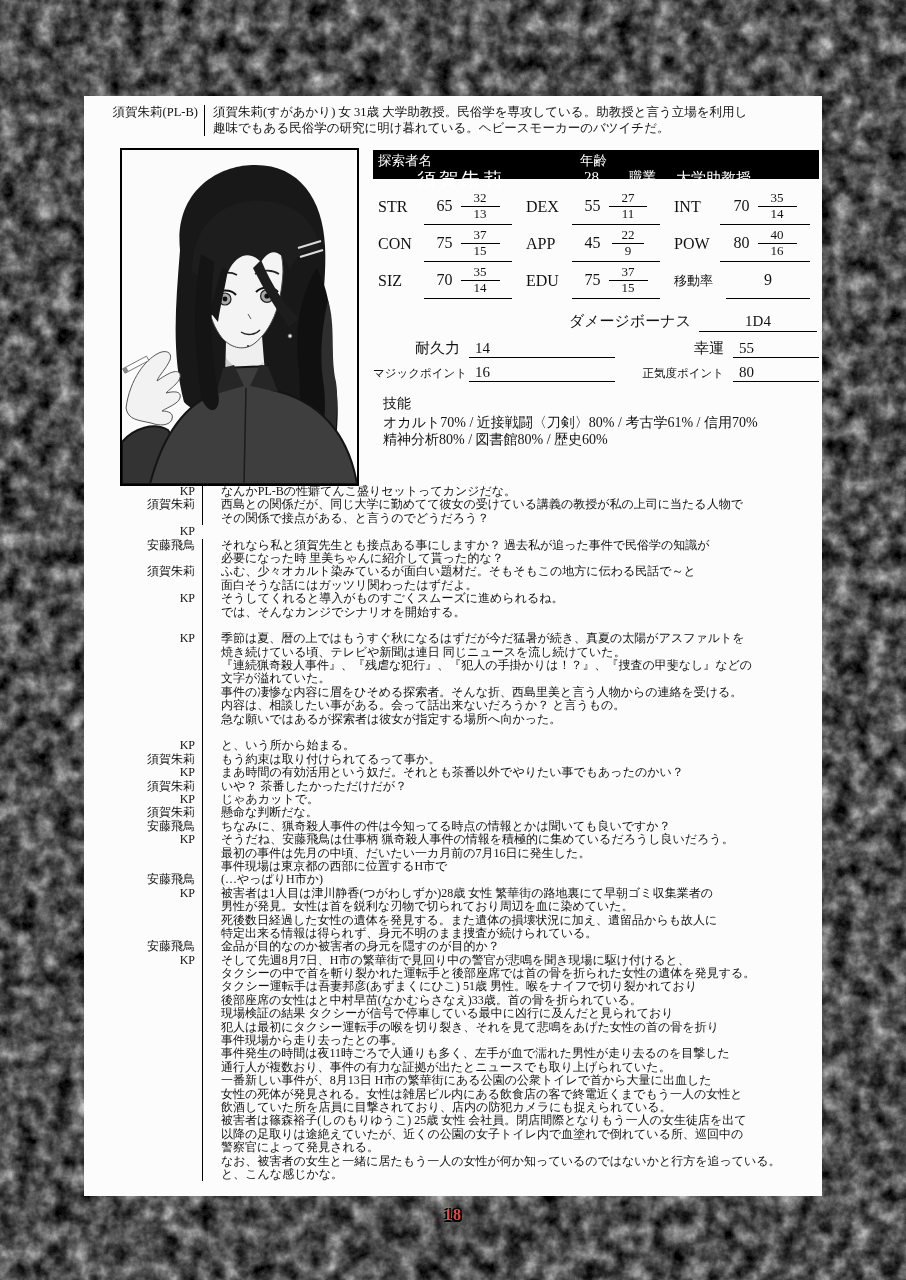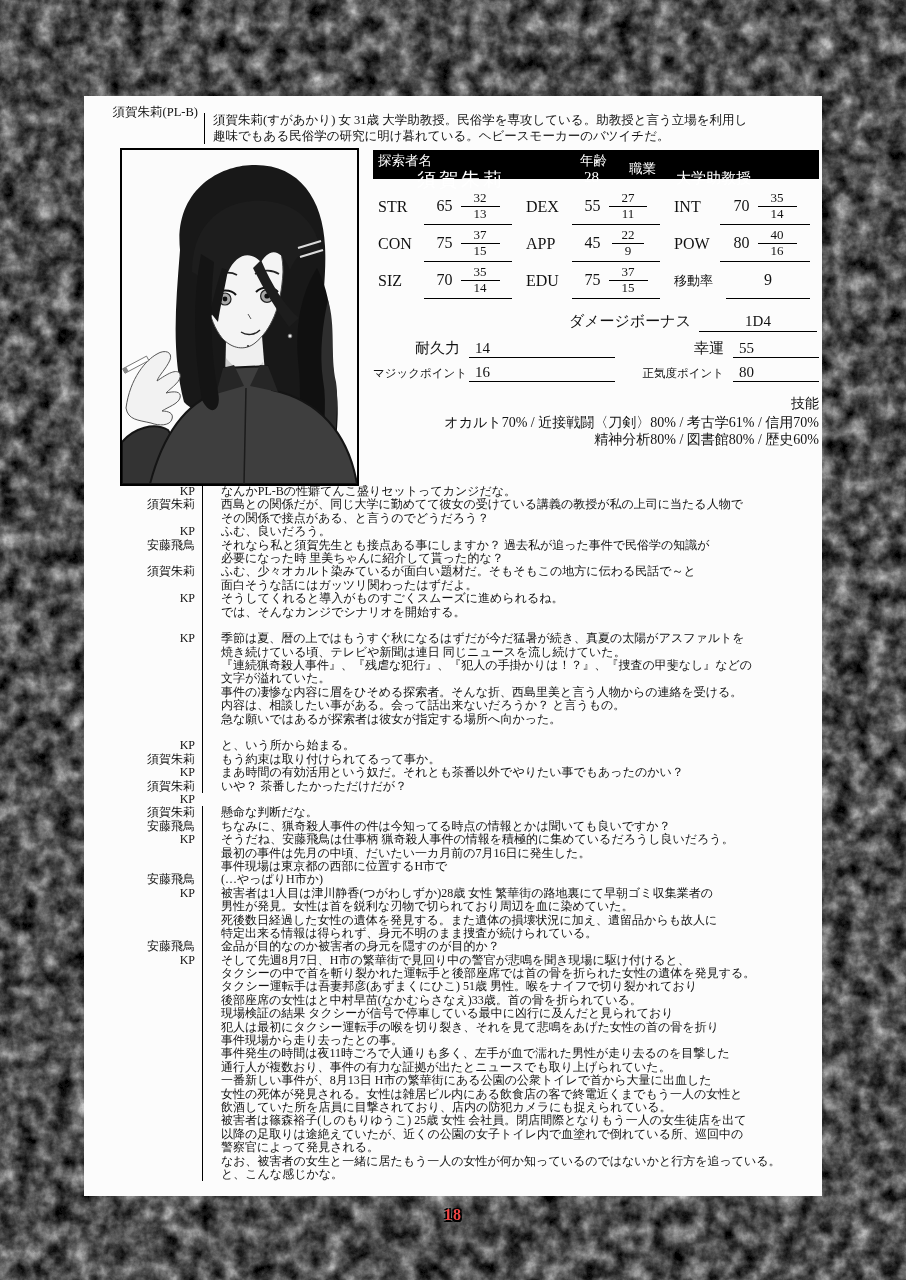--- a/index.html
+++ b/index.html
@@ -4,33 +4,33 @@
 <style>
   html,body{margin:0;padding:0;background:#000;}
   .stage{position:relative;width:906px;height:1280px;overflow:hidden;background:#101010;
          font-family:"Liberation Serif","DejaVu Serif",serif;color:#111;}
   .rock{position:absolute;left:0;top:0;width:906px;height:1280px;display:block;}
   .page{position:absolute;left:84px;top:96px;width:738px;height:1100px;background:#fcfcfc;}
 
   
   .intro{position:absolute;left:0;top:9px;display:flex;font-size:12.5px;line-height:15.5px;}
   .intro-label{width:114px;text-align:right;padding-right:6px;white-space:nowrap;}
-  .intro-body{border-left:1.5px solid #000;padding-left:8px;white-space:nowrap;margin-top:8px;}
+  .intro-body{border-left:1.5px solid #000;padding-left:8px;white-space:nowrap;}
 
   
   .portrait{position:absolute;left:36px;top:52px;width:235px;height:334px;border:2px solid #000;background:#fbfbfb;}
   .portrait svg{display:block;width:100%;height:100%;}
 
   
   .sheet{position:absolute;left:289px;top:54px;width:446px;}
   .sheet-head{position:relative;background:#000;color:#fff;height:29px;}
   .sheet-head span{position:absolute;white-space:nowrap;}
   .sh-name-label{left:5px;top:2px;font-size:13.5px;}
   .sh-age-label{left:207px;top:2px;font-size:13.5px;}
-  .sh-job-label{left:256px;top:10px;font-size:13.5px;}
+  .sh-job-label{left:256px;top:18px;font-size:13.5px;}
   .sh-name{left:44px;top:17px;font-size:19px;letter-spacing:3px;}
   .sh-age{left:211px;top:19px;font-size:15px;}
   .sh-job{left:303px;top:19px;font-size:15px;}
 
   .stats{margin-top:9px;display:grid;grid-template-columns:148px 148px 150px;}
   .stat-cell{height:37px;display:flex;align-items:center;font-size:16px;}
   .stat-label{width:46px;padding-left:5px;white-space:nowrap;}
   .stat-cell.mov .stat-label{font-size:13px;width:52px;}
   .statline{flex:1;display:flex;align-items:center;justify-content:center;gap:8px;
             border-bottom:1.5px solid #000;height:35px;margin-right:9px;}
@@ -39,21 +39,21 @@
   .frac .b{border-top:1.3px solid #000;padding:0 13px;}
 
   .dmg{display:flex;justify-content:flex-end;align-items:baseline;margin-top:13px;font-size:15px;padding-right:2px;}
   .dmg-val{width:118px;text-align:center;border-bottom:1.5px solid #000;margin-left:8px;padding-bottom:1px;}
 
   .derived{margin-top:7px;display:grid;grid-template-columns:96px 146px 118px 1fr;row-gap:6px;align-items:baseline;font-size:15px;}
   .dlabel{text-align:right;padding-right:9px;white-space:nowrap;}
   .dlabel.small{font-size:11.5px;}
   .dval{border-bottom:1.5px solid #000;padding-left:6px;}
 
-  .skills{margin-top:13px;padding-left:10px;font-size:14px;line-height:17.5px;text-align:right;}
+  .skills{margin-top:13px;padding-left:10px;font-size:14px;line-height:17.5px;}
   .skills .sk-title{margin-bottom:1px;}
   .skills .sk-line{white-space:nowrap;}
 
   
   .log{position:absolute;left:0;top:389px;width:738px;}
   .log-row{display:flex;height:13.4px;line-height:13.4px;font-size:12px;}
   .log-speaker{width:118px;text-align:right;padding-right:7px;box-sizing:border-box;white-space:nowrap;}
   .log-text{flex:1;border-left:1.5px solid #000;padding-left:18px;white-space:nowrap;}
 
   .page-number{position:absolute;left:0;top:1206px;width:100%;text-align:center;
@@ -277,21 +277,20 @@
         <div class="log-row">
           <div class="log-speaker">須賀朱莉</div>
           <div class="log-text">西島との関係だが、同じ大学に勤めてて彼女の受けている講義の教授が私の上司に当たる人物で</div>
         </div>
         <div class="log-row">
           <div class="log-speaker"></div>
           <div class="log-text">その関係で接点がある、と言うのでどうだろう？</div>
         </div>
         <div class="log-row">
           <div class="log-speaker">KP</div>
-          <div class="log-text">ふむ、良いだろう。</div>
         </div>
         <div class="log-row">
           <div class="log-speaker">安藤飛鳥</div>
           <div class="log-text">それなら私と須賀先生とも接点ある事にしますか？ 過去私が追った事件で民俗学の知識が</div>
         </div>
         <div class="log-row">
           <div class="log-speaker"></div>
           <div class="log-text">必要になった時 里美ちゃんに紹介して貰った的な？</div>
         </div>
         <div class="log-row">
@@ -357,20 +356,21 @@
         <div class="log-row">
           <div class="log-speaker">KP</div>
           <div class="log-text">まあ時間の有効活用という奴だ。それとも茶番以外でやりたい事でもあったのかい？</div>
         </div>
         <div class="log-row">
           <div class="log-speaker">須賀朱莉</div>
           <div class="log-text">いや？ 茶番したかっただけだが？</div>
         </div>
         <div class="log-row">
           <div class="log-speaker">KP</div>
+          <div class="log-text">じゃあカットで。</div>
         </div>
         <div class="log-row">
           <div class="log-speaker">須賀朱莉</div>
           <div class="log-text">懸命な判断だな。</div>
         </div>
         <div class="log-row">
           <div class="log-speaker">安藤飛鳥</div>
           <div class="log-text">ちなみに、猟奇殺人事件の件は今知ってる時点の情報とかは聞いても良いですか？</div>
         </div>
         <div class="log-row">

